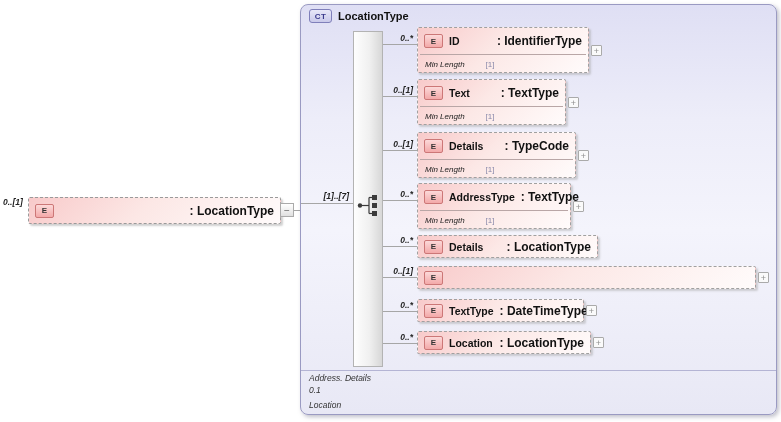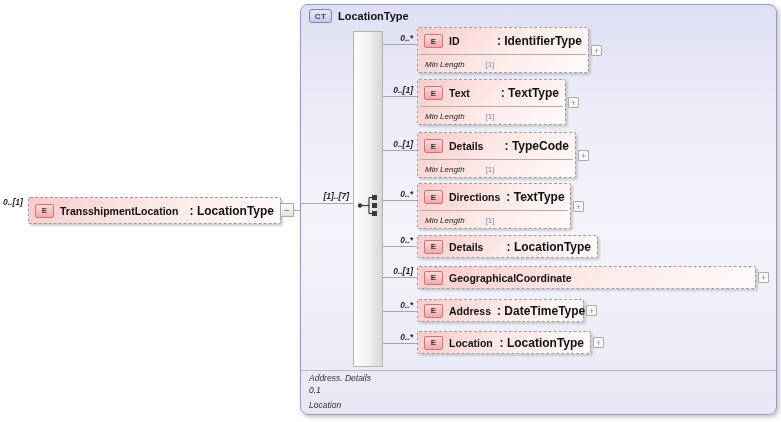--- a/index.html
+++ b/index.html
@@ -76,21 +76,20 @@
 </head>
 <body>
 
 <div id="canvas">
 
   <div class="mult" style="left:3px;top:197px;width:30px;text-align:left;">0..[1]</div>
 
   <div class="elem-box" style="left:28px;top:197px;width:253px;height:27px;">
     <div class="ehead">
       <span class="ebadge">E</span>
-      <span class="ename">TransshipmentLocation</span>
       <span class="etype">: LocationType</span>
     </div>
   </div>
   <div class="toggle minusbox" style="left:280px;top:203px;">−</div>
   <div class="hline" style="left:294px;top:210px;width:6px;"></div>
 
   <div class="panel">
 
     <div class="ct-badge">CT</div>
     <div class="ct-title">LocationType</div>
@@ -153,21 +152,21 @@
         <span class="fval">[1]</span>
       </div>
     </div>
     <div class="toggle plusbox" style="left:277px;top:145px;">+</div>
 
     <div class="hline" style="left:82px;top:195px;width:34px;"></div>
     <div class="mult" style="left:72px;top:184px;width:40px;">0..*</div>
     <div class="child" style="left:116px;top:178px;width:154px;height:46px;">
       <div class="ehead tworow">
         <span class="ebadge">E</span>
-        <span class="ename">Directions</span>
+        <span class="ename">AddressType</span>
         <span class="etype">: TextType</span>
       </div>
       <div class="cfacets">
         <span class="fname">Min Length</span>
         <span class="fval">[1]</span>
       </div>
     </div>
     <div class="toggle plusbox" style="left:272px;top:196px;">+</div>
 
     <div class="hline" style="left:82px;top:241px;width:34px;"></div>
@@ -178,31 +177,30 @@
         <span class="ename">Details</span>
         <span class="etype">: LocationType</span>
       </div>
     </div>
 
     <div class="hline" style="left:82px;top:272px;width:34px;"></div>
     <div class="mult" style="left:72px;top:261px;width:40px;">0..[1]</div>
     <div class="child" style="left:116px;top:261px;width:339px;height:23px;">
       <div class="ehead">
         <span class="ebadge">E</span>
-        <span class="ename">GeographicalCoordinate</span>
       </div>
     </div>
     <div class="toggle plusbox" style="left:457px;top:267px;">+</div>
 
     <div class="hline" style="left:82px;top:306px;width:34px;"></div>
     <div class="mult" style="left:72px;top:295px;width:40px;">0..*</div>
     <div class="child" style="left:116px;top:294px;width:167px;height:23px;">
       <div class="ehead">
         <span class="ebadge">E</span>
-        <span class="ename">Address</span>
+        <span class="ename">TextType</span>
         <span class="etype">: DateTimeType</span>
       </div>
     </div>
     <div class="toggle plusbox" style="left:285px;top:300px;">+</div>
 
     <div class="hline" style="left:82px;top:338px;width:34px;"></div>
     <div class="mult" style="left:72px;top:327px;width:40px;">0..*</div>
     <div class="child" style="left:116px;top:326px;width:174px;height:23px;">
       <div class="ehead">
         <span class="ebadge">E</span>

